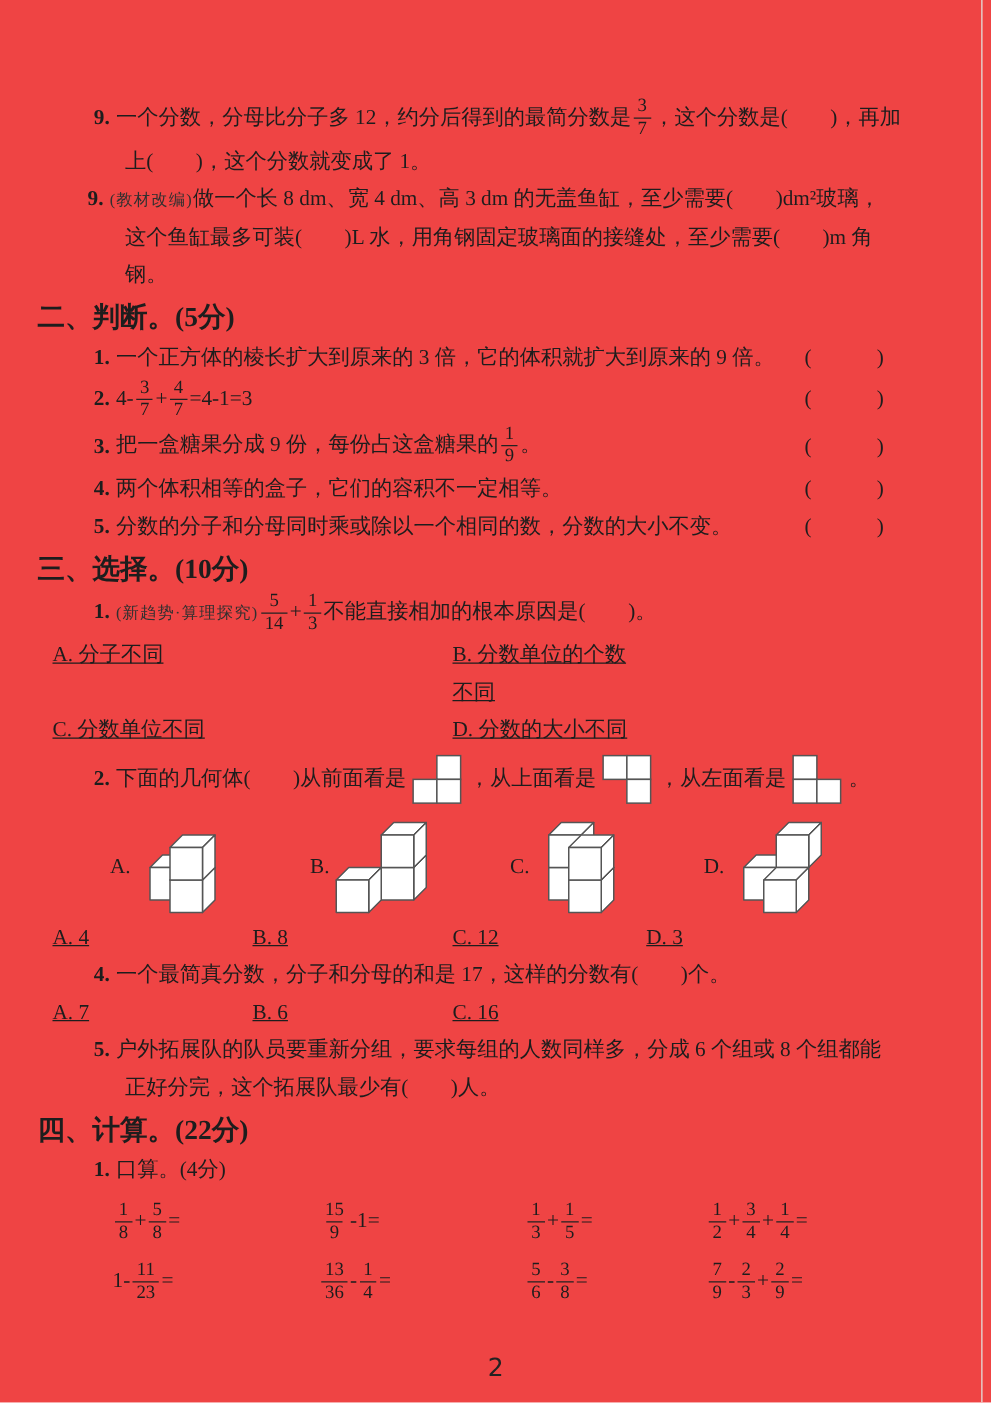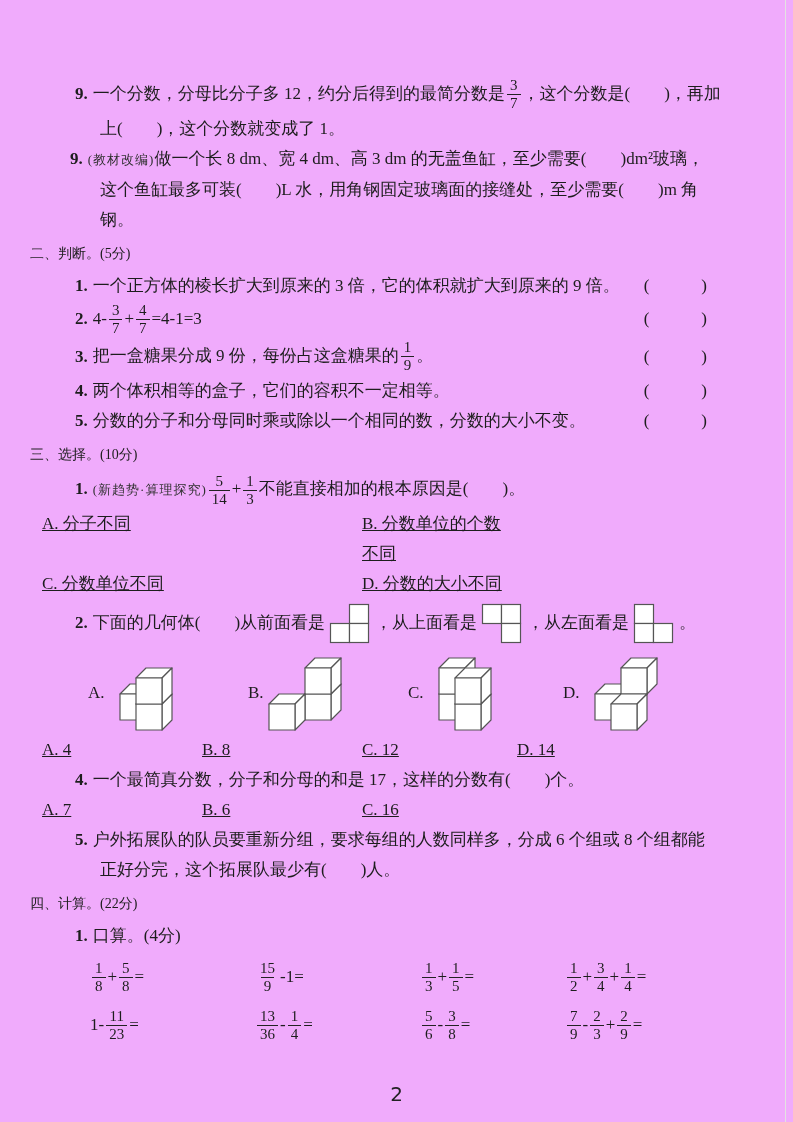--- a/index.html
+++ b/index.html
@@ -1,30 +1,30 @@
 <!DOCTYPE html>
 <html><head>
 <meta charset="utf-8">
 <style>
   html,body { margin:0; padding:0; background:#ffffff; }
   .page {
     position:relative; width:793px; height:1122px; margin:0 auto;
-    background:#f0abfc; overflow:hidden;
+    background:#ef4444; overflow:hidden;
     font-family:"Liberation Serif","DejaVu Serif",serif;
     color:#1d1d1d; font-size:17px;
   }
   .edge-line { position:absolute; right:7px; top:0; bottom:0; width:1px; background:#e3e3e0; }
   .content { padding-top:76px; }
 
   .qline { margin-left:75px; margin-right:62px; line-height:30px; }
   .qline.cont { margin-left:100px; }
   .qlabel { font-weight:bold; margin-right:5px; }
   .hint { color:#303030; font-size:13px; letter-spacing:1px; }
 
-  .sec-title { margin-left:30px; font-weight:normal; font-size:14px; line-height:34px; margin-top:2px; }
+  .sec-title { margin-left:30px; font-weight:bold; font-size:22px; line-height:34px; margin-top:2px; }
 
   .judge-item { display:flex; align-items:center; margin-left:75px; margin-right:80px; line-height:30px; }
   .judge-item .ans { margin-left:auto; letter-spacing:6px; }
 
   .opts4 { display:grid; grid-template-columns:160px 160px 155px auto; margin-left:42px; margin-right:30px; line-height:30px;text-decoration:underline; }
   .kousuan { display:grid; grid-template-columns:165px 165px 145px auto; margin-left:90px; margin-right:30px; align-items:center; }
   .kousuan.r1 { margin-top:8px; }
   .kousuan.r2 { margin-top:10px; }
 
   .frac { display:inline-flex; flex-direction:column; align-items:center; vertical-align:middle;
@@ -192,21 +192,21 @@
               <polygon points="54,51 64,41 64,67 54,77" fill="#fff" stroke="#555555" stroke-width="1.2" stroke-linejoin="round"></polygon>
               <rect x="28" y="51" width="26" height="26" fill="#fff" stroke="#555555" stroke-width="1.2" stroke-linejoin="round"></rect>
             </svg></span>
       </div>
     </div>
 
     <div class="opts4">
       <span>A. 4</span>
       <span>B. 8</span>
       <span>C. 12</span>
-      <span>D. 14</span>
+      <span>D. 3</span>
     </div>
 
     <div class="qline">
       <span class="qlabel">4.</span><span><span>一个最简真分数，分子和分母的和是 17，这样的分数有(　　)个。</span></span>
     </div>
     <div class="opts4">
       <span>A. 7</span>
       <span>B. 6</span>
       <span>C. 16</span>
     </div>

